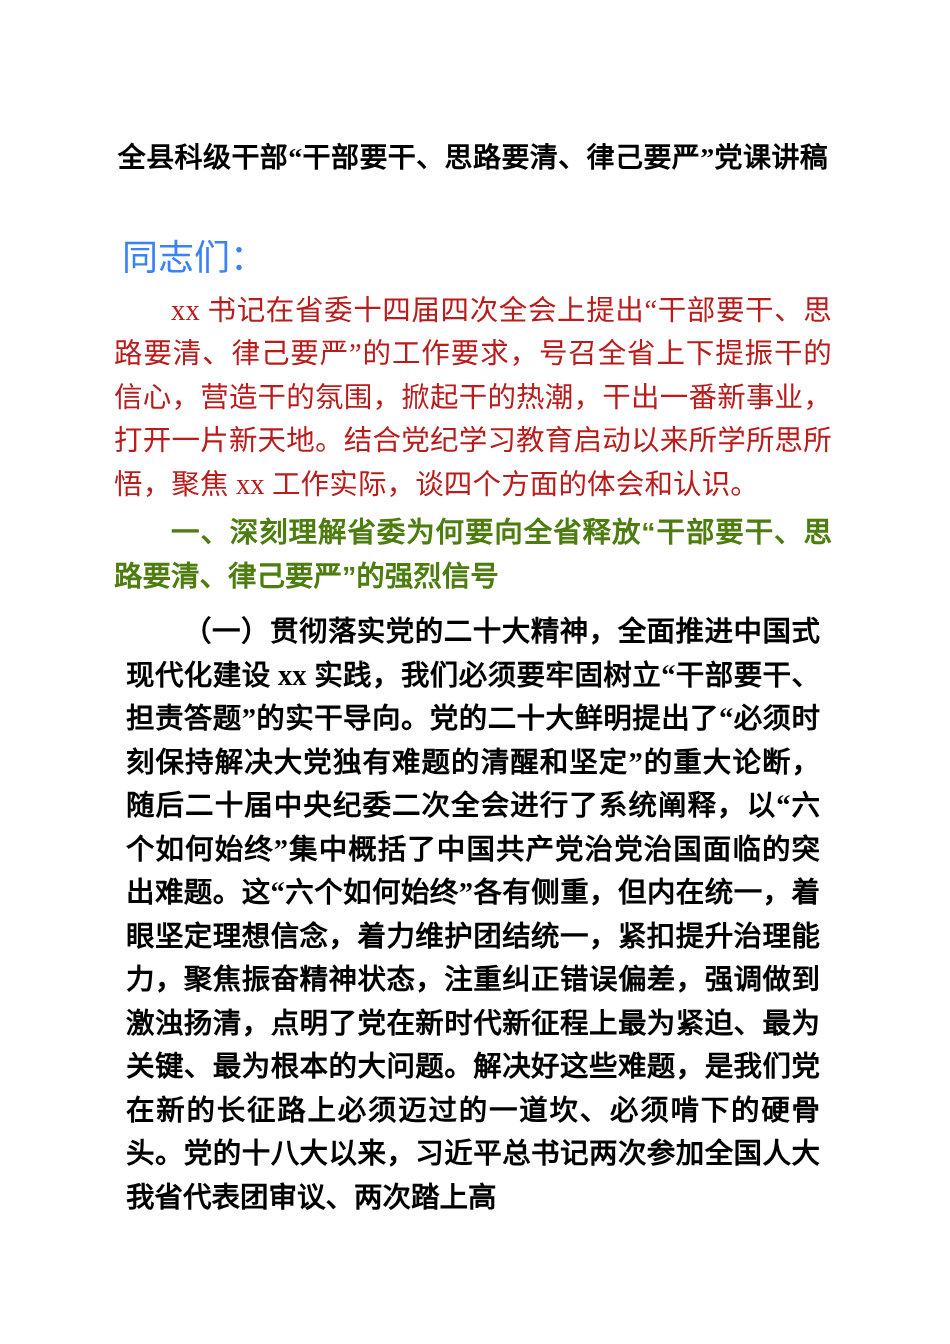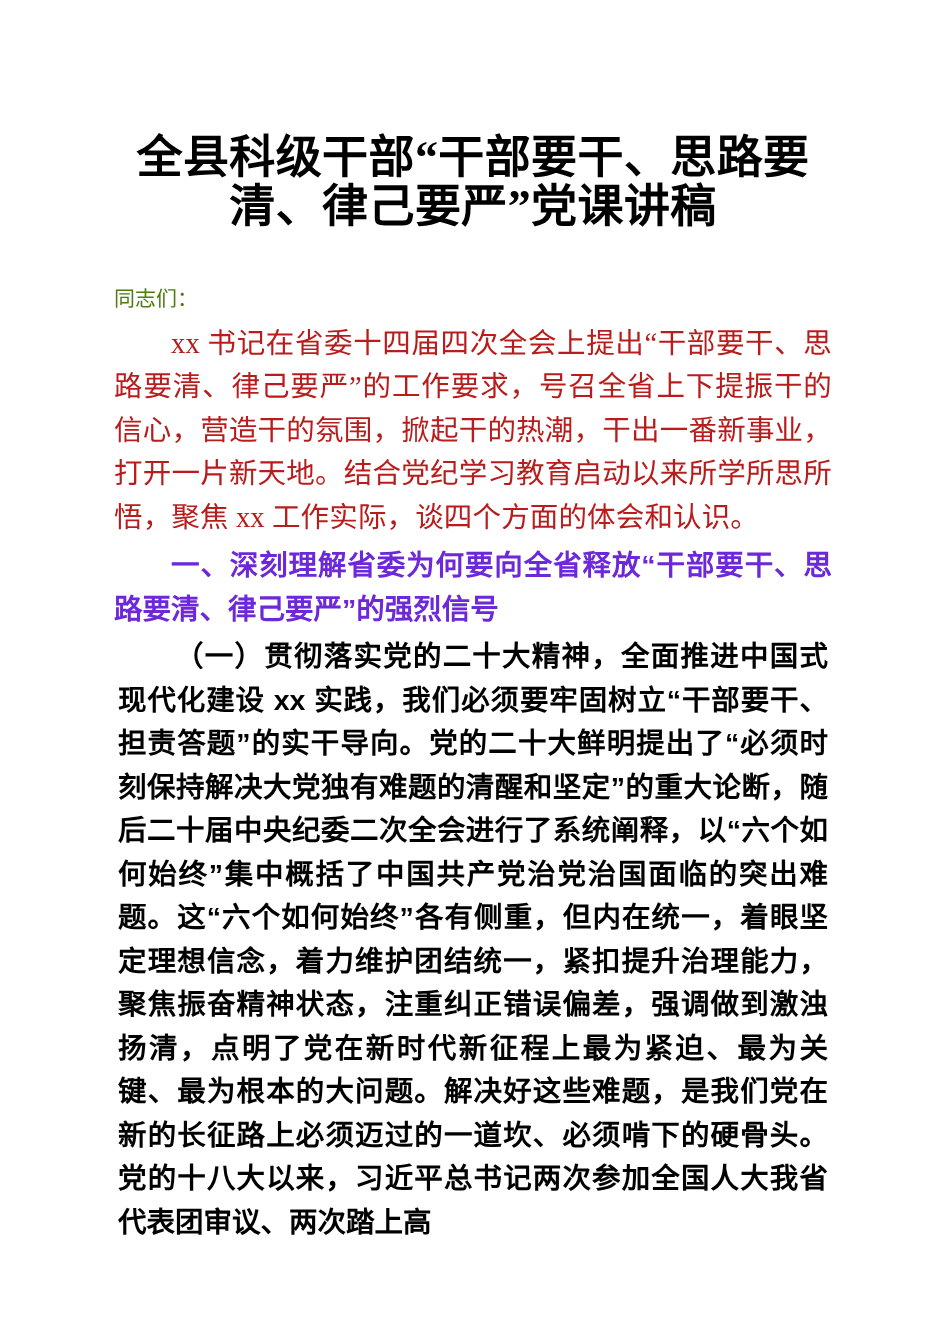--- a/index.html
+++ b/index.html
@@ -22,37 +22,37 @@
     position: absolute;
     left: 114px;
     top: 0;
     width: 718px;
   }
 
   
   .doc-title {
     font-family: "Liberation Serif", "DejaVu Serif", serif;
     font-weight: bold;
-    font-size: 46px;
+    font-size: 28px;
     line-height: 49px;
     text-align: center;
     color: #000000;
     margin: 0;
     padding-top: 133px;
     letter-spacing: 0.4px;
     word-break: break-all;
   }
 
   
   .salutation {
     font-family: "Liberation Serif", "DejaVu Serif", serif;
-    font-size: 21px;
+    font-size: 36px;
     line-height: 43.5px;
-    color: #4d7c0f;
-    margin: 0;
+    color: #3b82f6;
+    margin: 8px;
     padding-top: 47px;
     text-align: justify;
     text-justify: inter-ideograph;
     word-break: break-all;
   }
 
   
   .body-para {
     font-family: "Liberation Serif", "DejaVu Serif", serif;
     font-size: 28.5px;
@@ -65,37 +65,37 @@
     word-break: break-all;
     letter-spacing: 0.15px;
   }
 
   
   .heading-1 {
     font-family: "Liberation Sans", "DejaVu Sans", sans-serif;
     font-weight: bold;
     font-size: 28.5px;
     line-height: 43.5px;
-    color: #6d28d9;
+    color: #4d7c0f;
     margin: 0;
     padding-top: 5px;
     text-indent: 57px;
     text-align: justify;
     text-justify: inter-ideograph;
     word-break: break-all;
   }
 
   
   .para-bold {
-    font-family: Liberation Sans, sans-serif;
+    font-family: Liberation Serif, serif;
     font-weight: bold;
     font-size: 28.5px;
     line-height: 43.5px;
     color: #000000;
-    margin: 4px;
+    margin: 12px;
     text-indent: 57px;
     text-align: justify;
     text-justify: inter-ideograph;
     word-break: break-all;
   }
 </style>
 </head>
 <body>
 
 <div class="page">

